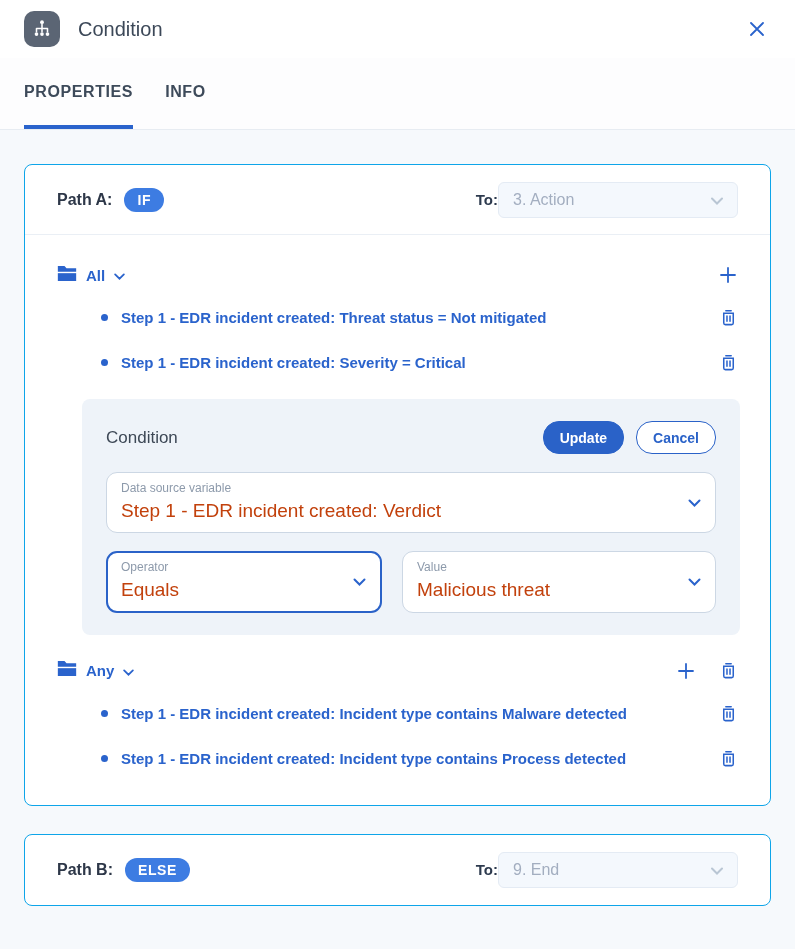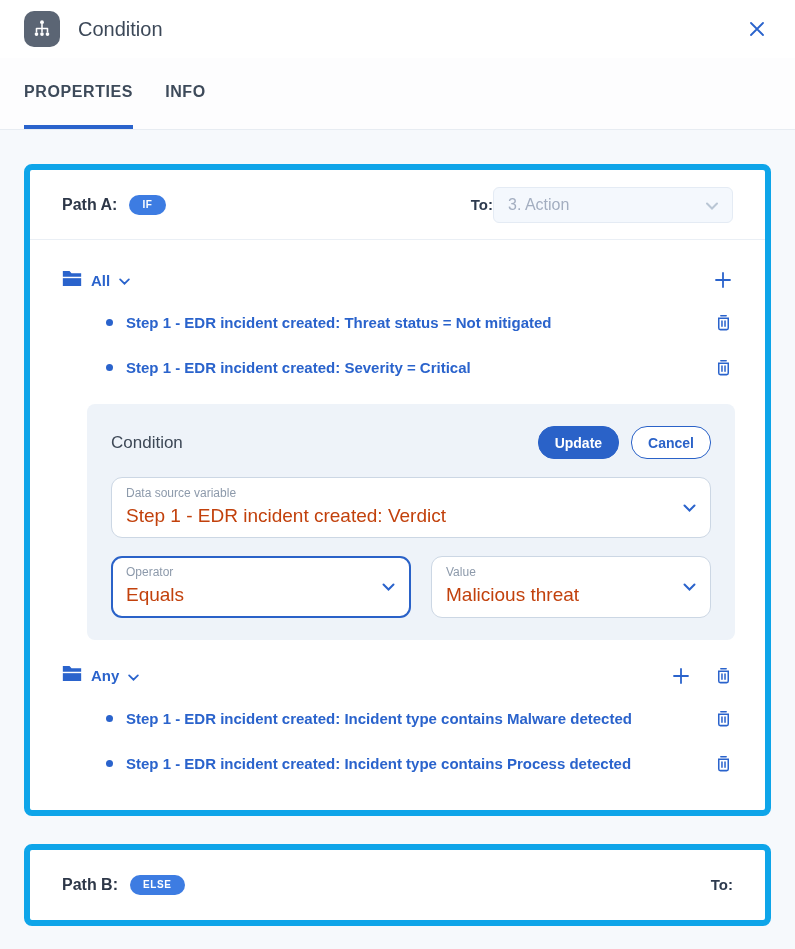--- a/index.html
+++ b/index.html
@@ -25,25 +25,25 @@
   .close-btn{margin-left:auto;width:28px;height:28px;display:flex;align-items:center;justify-content:center;
     background:none;border:none;cursor:pointer;padding:0;}
   
   .tabs{display:flex;gap:32px;padding:0 24px;height:72px;background:#fdfdfe;
     border-bottom:1px solid #e7ecf2;}
   .tab{display:flex;align-items:center;height:100%;font-size:16px;font-weight:600;
     letter-spacing:.6px;color:#3d4a5a;border-bottom:4px solid transparent;cursor:pointer;}
   .tab.active{border-bottom-color:var(--accent);}
   
   .content{background:#f6f9fc;padding:34px 24px 16px;height:819px;}
-  .card{background:#fff;border:6px solid #0ea5e9;border-radius:8px;}
+  .card{background:#fff;border:1px solid #0ea5e9;border-radius:8px;}
   .path-row{display:flex;align-items:center;padding:0 32px;height:70px;}
   .card.first .path-row{border-bottom:1px solid #eaeff5;}
   .path-label{font-size:16px;font-weight:600;color:#2d3748;}
-  .badge{background:var(--badge);color:#fff;font-size:10px;font-weight:700;letter-spacing:.6px;
+  .badge{background:var(--badge);color:#fff;font-size:14px;font-weight:700;letter-spacing:.6px;
     padding:5px 13px;border-radius:999px;margin-left:12px;line-height:1;}
   .spacer{flex:1;}
   .to-label{font-weight:700;font-size:15px;color:#2d3a4e;}
   .to-select{width:240px;height:36px;background:#f4f8fd;border:1px solid #e4ebf4;border-radius:6px;
     display:flex;align-items:center;padding:0 14px;color:var(--muted);font-size:16px;cursor:default;}
   .to-select .spacer{flex:1;}
   
   .card-body{padding:20px 30px 24px 32px;}
   .group-header{display:flex;align-items:center;height:40px;}
   .group-toggle{display:flex;align-items:center;gap:9px;cursor:pointer;}
@@ -62,21 +62,21 @@
   .btn-primary{background:var(--button);color:#fff;border:1px solid var(--button);}
   .btn-outline{background:#fff;color:var(--button);border:1px solid var(--button);margin-left:12px;}
   .select{background:#fff;border:1px solid #ccd7e4;border-radius:11px;padding:7px 40px 8px 14px;
     position:relative;cursor:pointer;}
   .select .lbl{font-size:12px;color:#8d9aab;line-height:1.4;}
   .select .val{font-size:19px;color:#c2410c;line-height:1.45;white-space:nowrap;overflow:hidden;}
   .select .chev{position:absolute;right:14px;top:50%;transform:translateY(-50%);display:flex;}
   .select.focused{border:2px solid var(--button);padding:6px 39px 7px 13px;}
   .select.full{margin-top:18px;}
   .select-row{display:flex;gap:20px;margin-top:18px;}
-  .select.operator{width:300px;}
+  .select.operator{width:276px;}
   .select.value{flex:1;}
   .card.second{margin-top:28px;}
 </style>
 </head>
 <body>
 
 <div class="header">
   <div class="app-icon">
     <svg width="22" height="22" viewBox="0 0 24 24" fill="none" stroke="#fff" stroke-width="1.7" stroke-linecap="round">
       <circle cx="12" cy="4.5" r="2.1" fill="#fff" stroke="none"></circle>
@@ -264,16 +264,25 @@
 
     </div>
   </div>
 
   <div class="card second">
     <div class="path-row">
       <span class="path-label">Path B:</span>
       <span class="badge">ELSE</span>
       <span class="spacer"></span>
       <span class="to-label">To:</span>
+      <div class="to-select">
+        <span>9. End</span>
+        <span class="spacer"></span>
+        <span>
+          <svg width="12" height="8" viewBox="0 0 12 8" fill="none" stroke="#b9c6d4" stroke-width="2" stroke-linecap="round">
+              <path d="M1 1.5l5 5 5-5"></path>
+            </svg>
+        </span>
+      </div>
     </div>
   </div>
 
 </div>
 
 </body></html>

